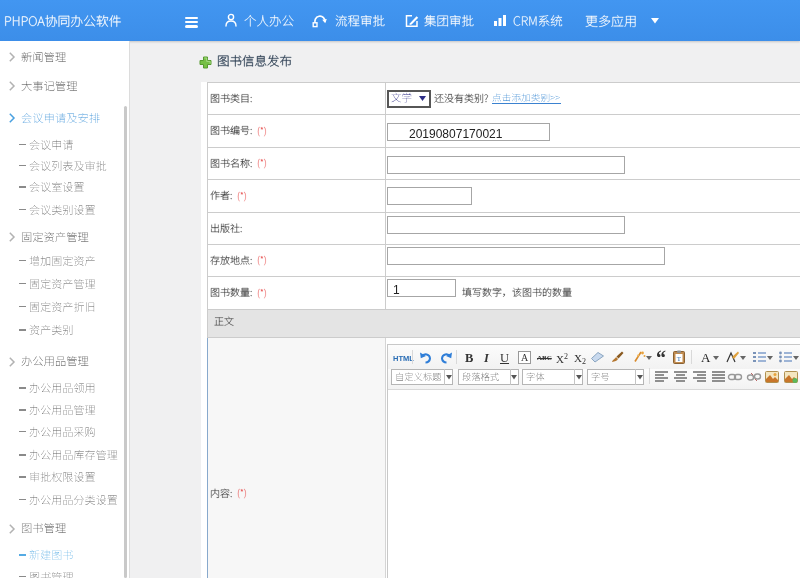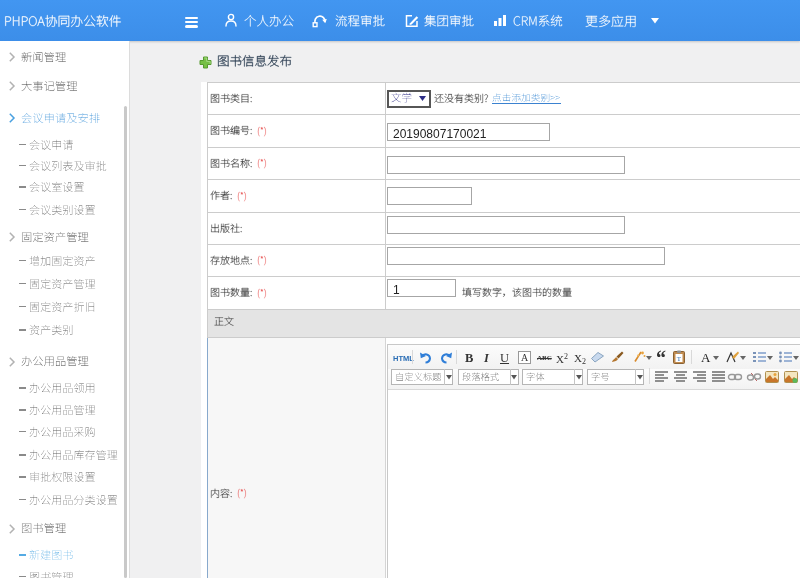--- a/index.html
+++ b/index.html
@@ -216,21 +216,21 @@
   </svg>
 <svg class="t" style="left:419px;top:95.5px;width:7px;height:5px" viewBox="0 0 7 5">
     <path d="M0 0 L7 0 L3.5 5 Z" fill="#2d2d86"></path>
   </svg>
 <svg class="t" style="left:434.0px;top:92.00px;width:54.35px;height:12.00px" viewBox="0 -1000 5435 1200" preserveAspectRatio="none">
     <path fill="#333333" stroke="#333333" stroke-width="20" d="M320 -753H916V-723H320ZM685 -522 705 -537Q745 -499 788 -455Q831 -411 870 -370Q908 -330 932 -300L914 -279Q889 -310 850 -352Q812 -394 769 -439Q726 -484 685 -522ZM676 -745 705 -736Q664 -637 605 -552Q546 -467 474 -398Q402 -329 320 -277Q318 -279 314 -283Q310 -287 305 -292Q300 -296 296 -299Q379 -348 450 -416Q522 -483 580 -566Q637 -650 676 -745ZM598 -573 627 -603V-602V-55H598ZM229 -484V-80H199V-455H50V-484ZM93 -789 115 -804Q145 -779 176 -750Q208 -720 236 -691Q263 -662 280 -640L258 -621Q241 -644 214 -674Q186 -703 154 -734Q123 -764 93 -789ZM211 -99Q235 -99 256 -78Q278 -57 321 -27Q370 7 434 16Q497 26 586 26Q638 26 690 24Q741 23 790 21Q839 19 883 16Q927 14 963 12Q961 15 959 21Q957 27 956 34Q954 41 953 47Q927 48 880 50Q834 52 780 54Q725 55 674 56Q622 57 586 57Q489 57 422 46Q356 34 303 -3Q275 -25 251 -48Q227 -71 211 -71Q194 -71 171 -54Q148 -36 122 -6Q95 25 64 65L39 41Q89 -18 132 -58Q174 -99 211 -99ZM1461 -790H1748V-761H1461ZM1335 -381H1843V-352H1335ZM1831 -381H1838L1845 -383L1864 -372Q1826 -279 1762 -206Q1699 -133 1618 -79Q1538 -25 1450 12Q1361 48 1272 69Q1271 65 1268 60Q1265 55 1262 50Q1258 45 1255 42Q1341 24 1428 -11Q1516 -46 1594 -98Q1673 -150 1734 -219Q1796 -288 1831 -375ZM1418 -369Q1461 -263 1538 -179Q1615 -95 1720 -38Q1825 20 1953 46Q1950 49 1946 54Q1942 59 1938 64Q1935 69 1933 73Q1740 30 1600 -82Q1460 -193 1392 -359ZM1454 -790H1483V-673Q1483 -628 1469 -580Q1455 -531 1417 -485Q1379 -439 1306 -401Q1304 -405 1300 -410Q1297 -414 1294 -418Q1290 -423 1287 -425Q1357 -460 1392 -502Q1428 -544 1441 -588Q1454 -632 1454 -673ZM1092 -798 1110 -817Q1141 -800 1174 -780Q1208 -759 1238 -739Q1268 -719 1288 -704L1271 -679Q1251 -695 1221 -716Q1191 -737 1157 -758Q1123 -780 1092 -798ZM1046 -527 1063 -549Q1095 -534 1130 -515Q1164 -496 1195 -478Q1226 -459 1246 -444L1230 -419Q1209 -434 1178 -454Q1147 -473 1112 -492Q1078 -511 1046 -527ZM1074 35Q1100 -5 1131 -60Q1162 -116 1194 -177Q1226 -238 1252 -294L1274 -276Q1250 -223 1220 -163Q1189 -103 1158 -46Q1126 11 1099 55ZM1734 -790H1764V-547Q1764 -525 1768 -518Q1772 -510 1785 -510Q1793 -510 1816 -510Q1838 -510 1861 -510Q1884 -510 1892 -510Q1902 -510 1914 -511Q1927 -512 1936 -513Q1938 -507 1939 -498Q1940 -488 1941 -483Q1934 -482 1920 -481Q1907 -480 1892 -480Q1884 -480 1860 -480Q1837 -480 1814 -480Q1792 -480 1786 -480Q1766 -480 1754 -486Q1743 -492 1738 -507Q1734 -522 1734 -548ZM2072 -692H2932V-663H2072ZM2291 -338H2795V-309H2291ZM2274 -510H2789V-480H2303V70H2274ZM2779 -510H2809V13Q2809 35 2802 46Q2795 56 2775 61Q2756 65 2714 65Q2673 65 2605 65Q2604 59 2600 50Q2596 42 2592 35Q2633 36 2666 36Q2699 37 2722 36Q2746 36 2756 36Q2770 35 2774 30Q2779 25 2779 13ZM2417 -830 2445 -822Q2412 -716 2360 -612Q2309 -509 2237 -419Q2165 -329 2072 -262Q2071 -266 2068 -270Q2064 -274 2061 -278Q2058 -282 2055 -285Q2123 -333 2180 -395Q2236 -457 2282 -528Q2327 -599 2361 -676Q2395 -752 2417 -830ZM2291 -165H2795V-135H2291ZM3080 -626H3927V-597H3080ZM3078 -227H3925V-197H3078ZM3768 -807 3796 -793Q3771 -759 3740 -722Q3709 -685 3681 -659L3658 -671Q3676 -689 3696 -714Q3716 -738 3736 -763Q3755 -788 3768 -807ZM3482 -829H3512V-383H3482ZM3200 -789 3223 -804Q3257 -776 3290 -738Q3322 -701 3338 -672L3315 -655Q3299 -684 3266 -722Q3234 -760 3200 -789ZM3490 -359H3522Q3512 -290 3494 -232Q3476 -173 3444 -125Q3413 -77 3364 -40Q3316 -2 3245 26Q3174 53 3076 70Q3075 67 3072 62Q3070 57 3066 52Q3063 48 3060 45Q3156 28 3226 2Q3295 -24 3342 -60Q3389 -96 3419 -141Q3449 -186 3466 -240Q3482 -295 3490 -359ZM3460 -618 3483 -607Q3443 -547 3379 -494Q3315 -442 3240 -403Q3164 -364 3087 -342Q3085 -346 3082 -350Q3079 -355 3076 -359Q3072 -363 3068 -366Q3145 -386 3220 -423Q3296 -460 3358 -510Q3421 -561 3460 -618ZM3537 -220Q3584 -112 3694 -45Q3803 22 3952 45Q3948 48 3944 53Q3940 58 3936 63Q3933 68 3931 72Q3831 54 3748 17Q3665 -20 3604 -77Q3543 -134 3510 -210ZM3489 -595 3504 -615Q3558 -588 3616 -556Q3673 -524 3728 -491Q3784 -458 3832 -428Q3881 -397 3916 -373L3901 -348Q3867 -373 3818 -404Q3770 -436 3714 -470Q3658 -503 3600 -536Q3542 -568 3489 -595ZM4653 -712H4682V-169H4653ZM4868 -813H4898V16Q4898 41 4889 52Q4880 62 4863 66Q4845 70 4808 71Q4770 72 4701 71Q4699 66 4696 58Q4692 50 4687 43Q4745 44 4787 44Q4829 44 4842 43Q4856 42 4862 36Q4868 31 4868 17ZM4135 -756V-508H4457V-756ZM4106 -785H4486V-478H4106ZM4059 -337H4475V-308H4059ZM4465 -337H4496Q4496 -337 4496 -334Q4496 -330 4496 -326Q4495 -321 4495 -317Q4489 -192 4482 -118Q4476 -44 4468 -7Q4459 30 4446 44Q4436 55 4424 60Q4413 64 4394 64Q4378 65 4348 64Q4317 63 4284 61Q4283 53 4281 45Q4279 37 4275 30Q4313 34 4344 34Q4376 35 4387 35Q4400 35 4408 34Q4415 32 4421 25Q4431 14 4438 -22Q4446 -59 4452 -134Q4459 -208 4465 -330ZM4265 -448H4295Q4290 -361 4278 -283Q4267 -205 4244 -138Q4220 -71 4178 -18Q4136 36 4069 73Q4065 68 4058 62Q4051 55 4045 52Q4111 17 4152 -34Q4194 -85 4217 -150Q4240 -215 4250 -290Q4261 -366 4265 -448ZM5180 -190Q5173 -246 5187 -290Q5201 -333 5226 -368Q5251 -404 5278 -437Q5304 -470 5322 -505Q5341 -540 5341 -583Q5341 -618 5327 -648Q5313 -679 5284 -698Q5256 -718 5210 -718Q5169 -718 5130 -700Q5091 -681 5063 -646L5040 -667Q5071 -702 5114 -726Q5156 -751 5212 -751Q5265 -751 5302 -728Q5339 -706 5358 -668Q5378 -631 5378 -585Q5378 -539 5360 -502Q5341 -464 5314 -430Q5287 -396 5262 -360Q5236 -324 5221 -283Q5206 -242 5213 -190ZM5201 13Q5185 13 5173 2Q5161 -10 5161 -30Q5161 -52 5173 -64Q5185 -75 5201 -75Q5217 -75 5230 -64Q5242 -52 5242 -30Q5242 -10 5230 2Q5217 13 5201 13Z"></path>
   </svg>
 <svg class="t" style="left:492.4px;top:92.19px;width:68.31px;height:11.64px;border-bottom:1px solid #3b82d0" viewBox="0 -1000 7042 1200" preserveAspectRatio="none">
     <path fill="#0a6cc8" d="M475 -831H504V-496H475ZM206 -486V-256H792V-486ZM178 -516H821V-227H178ZM489 -706H905V-676H489ZM360 -128 389 -129Q396 -99 402 -64Q407 -30 410 1Q413 32 413 54L382 59Q382 35 380 3Q377 -29 372 -64Q367 -98 360 -128ZM568 -127 595 -132Q611 -103 626 -69Q640 -35 652 -3Q664 29 669 52L640 60Q635 36 624 4Q612 -29 598 -64Q584 -98 568 -127ZM773 -137 799 -149Q826 -118 852 -83Q879 -48 900 -14Q922 20 934 47L908 61Q896 34 874 0Q852 -35 826 -71Q800 -107 773 -137ZM200 -145 227 -137Q199 -81 161 -24Q123 34 80 72L54 60Q98 24 136 -32Q175 -89 200 -145ZM1157 -659H1850V-629H1157ZM1081 -430H1923V-401H1081ZM1485 -830H1515V-5H1485ZM1806 -304H1834V71H1806ZM1163 -306H1193V-27H1819V3H1163ZM2419 -295 2444 -286Q2432 -246 2414 -202Q2395 -159 2370 -120Q2344 -80 2309 -52L2285 -69Q2319 -96 2345 -134Q2371 -172 2390 -214Q2408 -256 2419 -295ZM2655 -272 2681 -278Q2698 -245 2712 -206Q2726 -167 2736 -130Q2746 -93 2750 -64L2721 -56Q2717 -86 2707 -123Q2697 -160 2684 -199Q2670 -238 2655 -272ZM2776 -297 2801 -309Q2833 -271 2864 -227Q2896 -183 2922 -140Q2947 -97 2961 -63L2934 -49Q2920 -84 2895 -128Q2870 -171 2839 -216Q2808 -260 2776 -297ZM2706 -549Q2732 -497 2773 -449Q2814 -401 2862 -362Q2911 -324 2959 -301Q2956 -298 2952 -294Q2947 -290 2944 -286Q2940 -281 2937 -277Q2889 -302 2840 -343Q2790 -384 2748 -434Q2706 -485 2679 -538ZM2273 -560H2944V-530H2273ZM2317 -767H2913V-737H2317ZM2544 -405H2574V25Q2574 44 2568 53Q2562 62 2546 66Q2530 70 2498 71Q2466 72 2413 72Q2412 66 2408 58Q2404 50 2400 43Q2447 44 2481 44Q2515 44 2525 43Q2536 43 2540 40Q2544 36 2544 26ZM2096 -798 2115 -818Q2144 -804 2174 -785Q2204 -766 2230 -746Q2257 -726 2274 -709L2255 -684Q2239 -702 2212 -722Q2186 -743 2156 -763Q2125 -783 2096 -798ZM2048 -526 2065 -548Q2097 -536 2130 -519Q2162 -502 2190 -484Q2218 -466 2236 -450L2220 -425Q2201 -441 2172 -460Q2144 -478 2112 -496Q2079 -513 2048 -526ZM2072 37Q2092 1 2116 -48Q2141 -98 2165 -152Q2189 -207 2209 -257L2232 -239Q2213 -192 2190 -139Q2167 -86 2144 -36Q2120 15 2098 56ZM2570 -759 2601 -753Q2580 -654 2539 -562Q2498 -471 2432 -396Q2367 -320 2273 -268Q2271 -272 2268 -276Q2264 -280 2260 -284Q2257 -288 2254 -291Q2346 -341 2410 -414Q2473 -487 2512 -576Q2552 -665 2570 -759ZM3598 -46H3885V-17H3598ZM3057 -631H3459V-602H3057ZM3584 -696H3903V53H3873V-667H3614V60H3584ZM3449 -631H3478Q3478 -631 3478 -626Q3478 -622 3478 -617Q3478 -612 3478 -609Q3475 -436 3472 -320Q3469 -203 3464 -131Q3460 -59 3452 -22Q3445 16 3433 31Q3423 45 3410 50Q3398 56 3378 57Q3359 58 3326 57Q3294 56 3261 53Q3260 46 3258 38Q3257 29 3252 23Q3293 26 3327 26Q3361 27 3374 27Q3385 28 3393 26Q3401 23 3407 14Q3416 2 3422 -36Q3429 -73 3434 -146Q3439 -219 3442 -336Q3446 -453 3449 -622ZM3222 -818H3251Q3250 -689 3246 -560Q3241 -431 3224 -312Q3207 -194 3169 -96Q3131 3 3064 72Q3061 69 3056 66Q3051 64 3046 62Q3041 59 3037 57Q3090 5 3124 -68Q3159 -142 3179 -230Q3199 -318 3208 -416Q3217 -514 3220 -616Q3222 -718 3222 -818ZM4080 -626H4927V-597H4080ZM4078 -227H4925V-197H4078ZM4768 -807 4796 -793Q4771 -759 4740 -722Q4709 -685 4681 -659L4658 -671Q4676 -689 4696 -714Q4716 -738 4736 -763Q4755 -788 4768 -807ZM4482 -829H4512V-383H4482ZM4200 -789 4223 -804Q4257 -776 4290 -738Q4322 -701 4338 -672L4315 -655Q4299 -684 4266 -722Q4234 -760 4200 -789ZM4490 -359H4522Q4512 -290 4494 -232Q4476 -173 4444 -125Q4413 -77 4364 -40Q4316 -2 4245 26Q4174 53 4076 70Q4075 67 4072 62Q4070 57 4066 52Q4063 48 4060 45Q4156 28 4226 2Q4295 -24 4342 -60Q4389 -96 4419 -141Q4449 -186 4466 -240Q4482 -295 4490 -359ZM4460 -618 4483 -607Q4443 -547 4379 -494Q4315 -442 4240 -403Q4164 -364 4087 -342Q4085 -346 4082 -350Q4079 -355 4076 -359Q4072 -363 4068 -366Q4145 -386 4220 -423Q4296 -460 4358 -510Q4421 -561 4460 -618ZM4537 -220Q4584 -112 4694 -45Q4803 22 4952 45Q4948 48 4944 53Q4940 58 4936 63Q4933 68 4931 72Q4831 54 4748 17Q4665 -20 4604 -77Q4543 -134 4510 -210ZM4489 -595 4504 -615Q4558 -588 4616 -556Q4673 -524 4728 -491Q4784 -458 4832 -428Q4881 -397 4916 -373L4901 -348Q4867 -373 4818 -404Q4770 -436 4714 -470Q4658 -503 4600 -536Q4542 -568 4489 -595ZM5653 -712H5682V-169H5653ZM5868 -813H5898V16Q5898 41 5889 52Q5880 62 5863 66Q5845 70 5808 71Q5770 72 5701 71Q5699 66 5696 58Q5692 50 5687 43Q5745 44 5787 44Q5829 44 5842 43Q5856 42 5862 36Q5868 31 5868 17ZM5135 -756V-508H5457V-756ZM5106 -785H5486V-478H5106ZM5059 -337H5475V-308H5059ZM5465 -337H5496Q5496 -337 5496 -334Q5496 -330 5496 -326Q5495 -321 5495 -317Q5489 -192 5482 -118Q5476 -44 5468 -7Q5459 30 5446 44Q5436 55 5424 60Q5413 64 5394 64Q5378 65 5348 64Q5317 63 5284 61Q5283 53 5281 45Q5279 37 5275 30Q5313 34 5344 34Q5376 35 5387 35Q5400 35 5408 34Q5415 32 5421 25Q5431 14 5438 -22Q5446 -59 5452 -134Q5459 -208 5465 -330ZM5265 -448H5295Q5290 -361 5278 -283Q5267 -205 5244 -138Q5220 -71 5178 -18Q5136 36 5069 73Q5065 68 5058 62Q5051 55 5045 52Q5111 17 5152 -34Q5194 -85 5217 -150Q5240 -215 5250 -290Q5261 -366 5265 -448ZM6037 -166V-203L6300 -306L6446 -363V-367L6300 -425L6037 -528V-564L6484 -386V-345ZM6558 -166V-203L6821 -306L6967 -363V-367L6821 -425L6558 -528V-564L7005 -386V-345Z"></path>
   </svg>
-<div class="a" style="left:387.0px;top:122.5px;width:163.0px;height:18px;background:#fff;border:1px solid #a6a6a6;padding-left:5px;line-height:16px"><span style="font:12px 'Liberation Sans',sans-serif;color:#222;position:relative;top:1px">20190807170021</span></div>
+<div class="a" style="left:387.0px;top:122.5px;width:163.0px;height:18px;background:#fff;border:1px solid #a6a6a6;padding-left:21px;line-height:16px"><span style="font:12px 'Liberation Sans',sans-serif;color:#222;position:relative;top:1px">20190807170021</span></div>
 <div class="a" style="left:387.0px;top:156.0px;width:238.0px;height:18px;background:#fff;border:1px solid #a6a6a6;padding-left:5px;line-height:16px"></div>
 <div class="a" style="left:387.0px;top:186.5px;width:85.0px;height:18px;background:#fff;border:1px solid #a6a6a6;padding-left:5px;line-height:16px"></div>
 <div class="a" style="left:387.0px;top:216.0px;width:238.0px;height:18px;background:#fff;border:1px solid #a6a6a6;padding-left:5px;line-height:16px"></div>
 <div class="a" style="left:387.0px;top:246.5px;width:278.0px;height:18px;background:#fff;border:1px solid #a6a6a6;padding-left:5px;line-height:16px"></div>
 <div class="a" style="left:387.0px;top:278.5px;width:69.0px;height:18px;background:#fff;border:1px solid #a6a6a6;padding-left:5px;line-height:16px"><span style="font:12px 'Liberation Sans',sans-serif;color:#222;position:relative;top:1px">1</span></div>
 <svg class="t" style="left:462.0px;top:286.40px;width:110.00px;height:12.00px" viewBox="0 -1000 11000 1200" preserveAspectRatio="none">
     <path fill="#333333" stroke="#333333" stroke-width="20" d="M367 -723H918V-694H367ZM711 -85 732 -103Q766 -81 802 -54Q837 -27 868 0Q900 26 920 47L898 68Q878 47 846 20Q815 -7 780 -34Q744 -62 711 -85ZM528 -100 562 -84Q533 -57 496 -28Q459 0 420 26Q381 52 345 72Q342 67 336 60Q330 53 326 49Q361 29 400 4Q438 -21 472 -48Q506 -75 528 -100ZM322 -153H949V-124H322ZM434 -496H836V-467H434ZM432 -386H839V-357H432ZM435 -274H837V-244H435ZM423 -611H844V-146H815V-581H452V-146H423ZM621 -830 654 -824Q645 -787 635 -744Q625 -700 615 -660Q605 -619 594 -589L567 -595Q577 -626 587 -668Q597 -710 606 -753Q616 -796 621 -830ZM45 -581H328V-552H45ZM172 -821H202V-164H172ZM45 -118Q80 -132 125 -151Q170 -170 220 -192Q271 -214 322 -237L327 -210Q255 -177 184 -146Q114 -114 57 -88ZM1091 -768H1910V-604H1880V-739H1121V-604H1091ZM1297 -572H1796V-543H1297ZM1254 -373H1788V-343H1254ZM1096 -196H1674V-167H1096ZM1774 -373H1805Q1805 -373 1804 -370Q1804 -366 1804 -361Q1804 -356 1803 -353Q1790 -226 1777 -147Q1764 -68 1750 -26Q1736 15 1717 33Q1704 45 1690 49Q1675 53 1652 53Q1630 54 1586 52Q1542 51 1492 47Q1491 40 1489 32Q1487 24 1482 17Q1537 22 1583 24Q1629 25 1647 25Q1665 25 1675 24Q1685 22 1692 16Q1709 1 1723 -41Q1737 -83 1750 -162Q1762 -240 1774 -367ZM1317 -712 1347 -708Q1335 -651 1319 -583Q1303 -515 1288 -452Q1272 -388 1259 -343H1227Q1241 -390 1258 -454Q1274 -519 1290 -588Q1305 -656 1317 -712ZM2080 -311H2464V-281H2080ZM2057 -635H2529V-606H2057ZM2462 -804 2488 -789Q2469 -754 2444 -716Q2420 -679 2399 -652L2378 -665Q2392 -683 2408 -708Q2423 -733 2438 -758Q2452 -784 2462 -804ZM2280 -831H2310V-408H2280ZM2108 -788 2132 -797Q2155 -766 2174 -728Q2194 -691 2201 -664L2178 -653Q2170 -680 2150 -718Q2130 -757 2108 -788ZM2280 -623 2304 -610Q2281 -566 2244 -522Q2207 -479 2164 -442Q2120 -406 2076 -382Q2073 -389 2067 -396Q2061 -404 2056 -409Q2099 -429 2142 -462Q2185 -496 2222 -538Q2258 -580 2280 -623ZM2304 -604Q2317 -596 2344 -578Q2372 -559 2404 -538Q2436 -517 2462 -498Q2489 -480 2500 -472L2480 -446Q2468 -457 2442 -476Q2417 -496 2386 -518Q2356 -540 2329 -558Q2302 -577 2286 -586ZM2619 -627H2937V-598H2619ZM2645 -816 2674 -811Q2659 -721 2638 -638Q2617 -556 2588 -484Q2560 -413 2524 -357Q2522 -359 2517 -362Q2512 -366 2506 -369Q2501 -372 2497 -374Q2535 -427 2563 -498Q2591 -568 2612 -649Q2632 -730 2645 -816ZM2837 -615 2867 -611Q2841 -442 2794 -314Q2748 -185 2670 -90Q2593 4 2475 71Q2473 68 2470 64Q2466 59 2462 54Q2458 50 2454 47Q2571 -14 2647 -106Q2723 -198 2768 -324Q2813 -451 2837 -615ZM2624 -592Q2648 -449 2692 -324Q2735 -198 2802 -104Q2869 -11 2961 38Q2955 42 2949 49Q2943 56 2939 62Q2846 8 2779 -88Q2712 -184 2668 -312Q2624 -440 2599 -587ZM2140 -159 2164 -180Q2214 -162 2269 -136Q2324 -111 2373 -85Q2422 -59 2454 -36L2430 -14Q2399 -37 2350 -64Q2301 -90 2246 -116Q2191 -141 2140 -159ZM2450 -311H2456L2463 -313L2479 -304Q2449 -201 2386 -129Q2324 -57 2242 -12Q2161 32 2073 56Q2071 50 2066 42Q2061 35 2056 31Q2141 10 2220 -32Q2300 -74 2361 -142Q2422 -209 2450 -304ZM2140 -159Q2161 -189 2182 -227Q2204 -265 2223 -305Q2242 -345 2255 -381L2283 -376Q2269 -339 2250 -298Q2230 -258 2210 -221Q2189 -184 2171 -157ZM3232 -541H3745V-512H3232ZM3075 -287H3922V-258H3075ZM3486 -359H3516V22Q3516 41 3509 50Q3502 60 3485 65Q3469 69 3434 70Q3400 70 3335 70Q3334 66 3332 62Q3329 57 3326 52Q3324 47 3321 43Q3358 43 3388 44Q3417 44 3437 44Q3457 43 3465 43Q3477 42 3482 38Q3486 33 3486 23ZM3737 -541H3744L3751 -543L3772 -528Q3738 -493 3692 -458Q3647 -423 3598 -392Q3550 -362 3506 -340Q3502 -345 3496 -350Q3491 -356 3486 -359Q3530 -380 3577 -409Q3624 -438 3666 -470Q3708 -503 3737 -534ZM3093 -716H3908V-534H3878V-686H3123V-534H3093ZM3443 -826 3469 -837Q3492 -808 3513 -772Q3534 -736 3544 -710L3516 -697Q3507 -724 3486 -760Q3466 -797 3443 -826ZM4121 76 4108 51Q4168 20 4200 -23Q4231 -66 4231 -136L4201 -206L4254 -144Q4244 -129 4232 -125Q4219 -121 4207 -121Q4183 -121 4168 -134Q4153 -146 4153 -174Q4153 -203 4170 -216Q4186 -228 4206 -228Q4237 -228 4253 -202Q4269 -177 4269 -135Q4269 -58 4228 -4Q4186 49 4121 76ZM5138 -791 5159 -811Q5187 -788 5216 -760Q5245 -732 5270 -706Q5296 -679 5312 -659L5291 -635Q5275 -656 5250 -684Q5224 -711 5195 -740Q5166 -768 5138 -791ZM5203 54 5202 23 5219 -1 5366 -99Q5368 -93 5372 -86Q5376 -80 5378 -76Q5324 -38 5291 -15Q5258 8 5240 21Q5223 34 5215 41Q5207 48 5203 54ZM5054 -513H5241V-483H5054ZM5203 54Q5201 50 5196 46Q5192 41 5188 36Q5184 32 5181 29Q5188 23 5200 12Q5211 0 5220 -18Q5229 -36 5229 -58V-513H5258V-13Q5258 -13 5252 -8Q5247 -2 5239 6Q5231 14 5222 24Q5214 33 5208 41Q5203 49 5203 54ZM5358 -675H5932V-646H5358ZM5678 -138 5700 -157Q5740 -126 5784 -90Q5829 -55 5868 -21Q5908 13 5934 38L5913 61Q5887 35 5848 0Q5808 -34 5764 -71Q5719 -108 5678 -138ZM5771 -532 5801 -522Q5759 -447 5694 -376Q5630 -305 5551 -244Q5472 -184 5384 -139Q5382 -143 5378 -147Q5375 -151 5372 -156Q5368 -160 5365 -163Q5451 -205 5530 -264Q5608 -322 5670 -391Q5733 -460 5771 -532ZM5884 -383 5913 -371Q5854 -276 5766 -192Q5679 -109 5571 -41Q5463 27 5342 75Q5340 71 5336 67Q5333 63 5330 59Q5326 55 5323 52Q5443 6 5550 -61Q5658 -128 5744 -210Q5830 -292 5884 -383ZM5398 -380Q5397 -385 5394 -391Q5391 -397 5388 -403Q5385 -409 5383 -412Q5394 -416 5409 -422Q5424 -427 5436 -438Q5447 -449 5470 -476Q5493 -503 5520 -538Q5547 -572 5570 -604Q5594 -635 5607 -653H5644Q5628 -629 5602 -596Q5577 -562 5548 -526Q5519 -490 5493 -458Q5467 -426 5449 -406Q5449 -406 5444 -404Q5439 -403 5432 -400Q5424 -398 5416 -394Q5408 -391 5403 -388Q5398 -384 5398 -380ZM5398 -380V-408L5425 -421L5722 -438Q5719 -431 5716 -422Q5712 -414 5710 -408Q5610 -401 5550 -397Q5490 -393 5460 -390Q5429 -387 5416 -385Q5404 -383 5398 -380ZM5596 -824 5623 -834Q5645 -801 5664 -762Q5683 -722 5690 -694L5663 -681Q5656 -710 5636 -750Q5617 -790 5596 -824ZM6096 -781H6904V70H6874V-752H6126V70H6096ZM6110 -7H6896V22H6110ZM6392 -290 6407 -314Q6445 -306 6488 -294Q6530 -281 6568 -266Q6607 -252 6632 -239L6618 -213Q6592 -226 6554 -241Q6515 -256 6473 -269Q6431 -282 6392 -290ZM6422 -708 6450 -699Q6422 -652 6384 -608Q6347 -565 6305 -528Q6263 -491 6220 -462Q6218 -465 6213 -468Q6208 -472 6203 -476Q6198 -479 6194 -481Q6260 -522 6322 -582Q6383 -641 6422 -708ZM6692 -629H6699L6705 -631L6723 -619Q6686 -556 6626 -505Q6565 -454 6492 -414Q6418 -375 6340 -347Q6263 -319 6190 -302Q6188 -306 6186 -311Q6183 -316 6180 -320Q6177 -325 6174 -327Q6246 -342 6322 -368Q6398 -395 6470 -432Q6541 -470 6599 -518Q6657 -565 6692 -622ZM6353 -589Q6398 -528 6472 -478Q6547 -427 6638 -391Q6729 -355 6824 -337Q6820 -333 6814 -326Q6809 -319 6806 -312Q6712 -332 6620 -370Q6528 -408 6452 -460Q6376 -513 6329 -577ZM6372 -629H6703V-600H6354ZM6284 -164 6300 -189Q6350 -183 6406 -173Q6462 -163 6517 -151Q6572 -139 6620 -126Q6668 -114 6702 -102L6687 -75Q6641 -91 6573 -108Q6505 -125 6429 -140Q6353 -156 6284 -164ZM7902 -377H7932Q7932 -377 7932 -374Q7931 -370 7931 -366Q7931 -362 7930 -358Q7923 -258 7915 -197Q7907 -136 7898 -104Q7888 -72 7874 -59Q7864 -49 7851 -45Q7838 -41 7818 -40Q7797 -39 7756 -40Q7716 -42 7671 -45Q7670 -52 7668 -60Q7666 -68 7661 -75Q7710 -70 7753 -69Q7796 -68 7811 -68Q7827 -68 7836 -70Q7844 -71 7851 -77Q7862 -87 7870 -118Q7879 -150 7887 -212Q7895 -273 7902 -372ZM7451 -827H7480V72H7451ZM7748 -768 7768 -787Q7798 -767 7830 -742Q7863 -717 7892 -693Q7921 -669 7939 -651L7919 -628Q7901 -648 7872 -672Q7843 -697 7811 -722Q7779 -747 7748 -768ZM7064 -377H7907V-348H7064ZM7141 -648H7787V-360H7758V-619H7141ZM8119 -671H8420V-37H8119V-67H8390V-642H8119ZM8100 -671H8130V48H8100ZM8114 -382H8410V-353H8114ZM8264 -834 8295 -824Q8282 -782 8265 -736Q8248 -689 8233 -657L8208 -666Q8218 -689 8228 -718Q8239 -748 8248 -779Q8258 -810 8264 -834ZM8573 -670H8895V-640H8573ZM8883 -670H8913Q8913 -670 8913 -666Q8913 -661 8913 -656Q8913 -650 8913 -647Q8906 -472 8900 -352Q8893 -232 8884 -156Q8876 -81 8866 -40Q8855 0 8840 17Q8827 32 8813 38Q8799 43 8776 44Q8754 45 8715 44Q8676 42 8635 39Q8634 31 8632 23Q8630 15 8625 10Q8675 14 8716 15Q8756 16 8772 16Q8787 16 8797 14Q8807 11 8814 1Q8827 -13 8837 -54Q8847 -94 8855 -170Q8863 -246 8870 -366Q8877 -487 8883 -661ZM8611 -839 8640 -833Q8623 -758 8600 -688Q8576 -617 8547 -556Q8518 -494 8483 -446Q8481 -448 8476 -451Q8471 -454 8466 -457Q8461 -460 8457 -462Q8492 -509 8521 -569Q8550 -629 8572 -698Q8595 -767 8611 -839ZM8568 -439 8591 -453Q8623 -417 8656 -374Q8689 -332 8716 -292Q8744 -253 8761 -223L8735 -205Q8719 -236 8692 -276Q8664 -317 8632 -360Q8599 -403 8568 -439ZM9080 -311H9464V-281H9080ZM9057 -635H9529V-606H9057ZM9462 -804 9488 -789Q9469 -754 9444 -716Q9420 -679 9399 -652L9378 -665Q9392 -683 9408 -708Q9423 -733 9438 -758Q9452 -784 9462 -804ZM9280 -831H9310V-408H9280ZM9108 -788 9132 -797Q9155 -766 9174 -728Q9194 -691 9201 -664L9178 -653Q9170 -680 9150 -718Q9130 -757 9108 -788ZM9280 -623 9304 -610Q9281 -566 9244 -522Q9207 -479 9164 -442Q9120 -406 9076 -382Q9073 -389 9067 -396Q9061 -404 9056 -409Q9099 -429 9142 -462Q9185 -496 9222 -538Q9258 -580 9280 -623ZM9304 -604Q9317 -596 9344 -578Q9372 -559 9404 -538Q9436 -517 9462 -498Q9489 -480 9500 -472L9480 -446Q9468 -457 9442 -476Q9417 -496 9386 -518Q9356 -540 9329 -558Q9302 -577 9286 -586ZM9619 -627H9937V-598H9619ZM9645 -816 9674 -811Q9659 -721 9638 -638Q9617 -556 9588 -484Q9560 -413 9524 -357Q9522 -359 9517 -362Q9512 -366 9506 -369Q9501 -372 9497 -374Q9535 -427 9563 -498Q9591 -568 9612 -649Q9632 -730 9645 -816ZM9837 -615 9867 -611Q9841 -442 9794 -314Q9748 -185 9670 -90Q9593 4 9475 71Q9473 68 9470 64Q9466 59 9462 54Q9458 50 9454 47Q9571 -14 9647 -106Q9723 -198 9768 -324Q9813 -451 9837 -615ZM9624 -592Q9648 -449 9692 -324Q9735 -198 9802 -104Q9869 -11 9961 38Q9955 42 9949 49Q9943 56 9939 62Q9846 8 9779 -88Q9712 -184 9668 -312Q9624 -440 9599 -587ZM9140 -159 9164 -180Q9214 -162 9269 -136Q9324 -111 9373 -85Q9422 -59 9454 -36L9430 -14Q9399 -37 9350 -64Q9301 -90 9246 -116Q9191 -141 9140 -159ZM9450 -311H9456L9463 -313L9479 -304Q9449 -201 9386 -129Q9324 -57 9242 -12Q9161 32 9073 56Q9071 50 9066 42Q9061 35 9056 31Q9141 10 9220 -32Q9300 -74 9361 -142Q9422 -209 9450 -304ZM9140 -159Q9161 -189 9182 -227Q9204 -265 9223 -305Q9242 -345 9255 -381L9283 -376Q9269 -339 9250 -298Q9230 -258 9210 -221Q9189 -184 9171 -157ZM10211 -664V-587H10790V-664ZM10211 -768V-693H10790V-768ZM10182 -797H10819V-558H10182ZM10193 -278V-199H10823V-278ZM10193 -385V-308H10823V-385ZM10164 -415H10853V-170H10164ZM10483 -402H10513V30H10483ZM10059 -504H10942V-474H10059ZM10128 -93H10878V-64H10128ZM10050 16H10951V45H10050Z"></path>
   </svg>
 <svg class="t" style="left:214.0px;top:315.20px;width:20.00px;height:12.00px" viewBox="0 -1000 2000 1200" preserveAspectRatio="none">
     <path fill="#333333" stroke="#333333" stroke-width="20" d="M101 -749H905V-719H101ZM520 -405H877V-376H520ZM59 -10H942V19H59ZM506 -741H535V5H506ZM209 -507H238V5H209ZM1758 -634 1788 -623Q1721 -443 1622 -312Q1522 -180 1385 -88Q1248 4 1068 67Q1066 64 1062 58Q1059 53 1055 48Q1051 42 1047 39Q1227 -20 1363 -110Q1499 -201 1596 -330Q1694 -459 1758 -634ZM1235 -633Q1297 -470 1400 -336Q1502 -201 1642 -105Q1781 -9 1955 38Q1952 41 1948 46Q1944 51 1940 56Q1936 60 1933 65Q1758 15 1618 -82Q1478 -180 1375 -318Q1272 -455 1208 -623ZM1056 -646H1948V-617H1056ZM1434 -824 1462 -833Q1488 -797 1513 -753Q1538 -709 1551 -678L1522 -667Q1510 -698 1485 -742Q1460 -787 1434 -824Z"></path>

